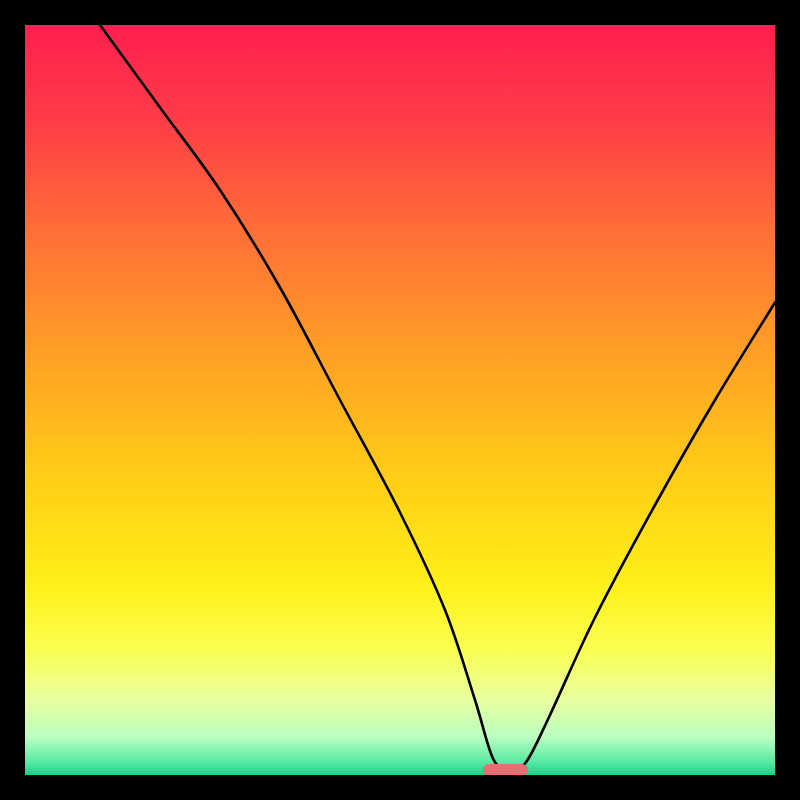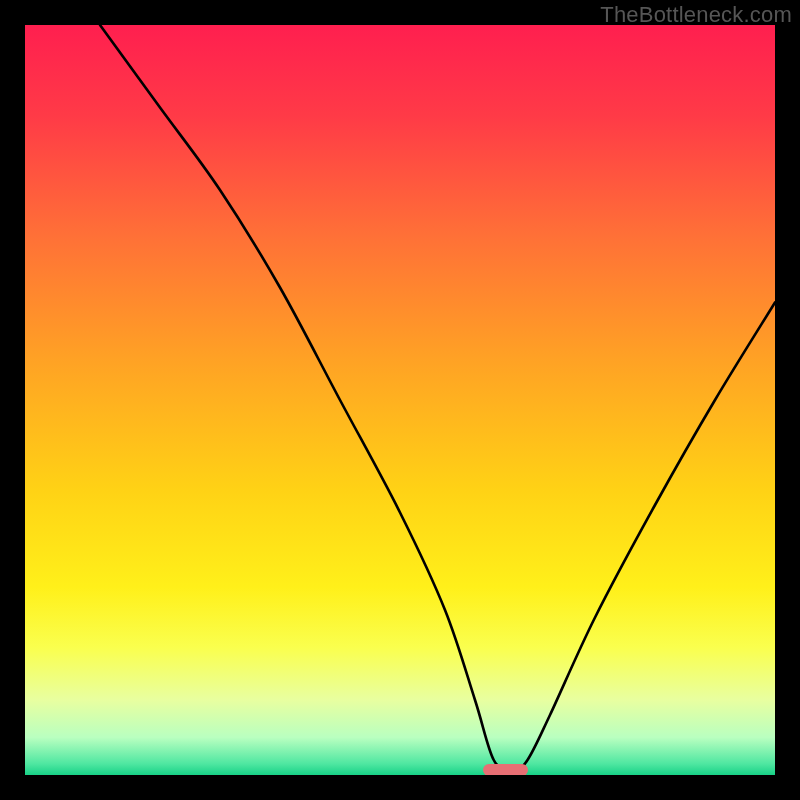--- a/index.html
+++ b/index.html
@@ -78,14 +78,13 @@
             <stop offset="100%" stop-color="#18d187"></stop>
           </linearGradient>
       </defs>
       <rect x="0" y="0" width="100" height="100" fill="url(#bg)"></rect>
     </svg>
     <svg class="curve" viewBox="0 0 100 100" preserveAspectRatio="none">
       <path id="curve-path" d="M 10 0 C 11.33 1.83, 15.33 7.33, 18.00 11.00 C 20.67 14.67, 23.33 18.00, 26.00 22.00 C 28.67 26.00, 31.33 30.33, 34.00 35.00 C 36.67 39.67, 39.33 45.00, 42.00 50.00 C 44.67 55.00, 47.67 60.33, 50.00 65.00 C 52.33 69.67, 54.33 73.83, 56.00 78.00 C 57.67 82.17, 58.92 86.67, 60.00 90.00 C 61.08 93.33, 61.67 96.42, 62.50 98.00 C 63.33 99.58, 64.25 99.50, 65.00 99.50 C 65.75 99.50, 66.17 99.25, 67.00 98.00 C 67.83 96.75, 68.50 95.17, 70.00 92.00 C 71.50 88.83, 73.67 83.67, 76.00 79.00 C 78.33 74.33, 81.33 68.83, 84.00 64.00 C 86.67 59.17, 89.33 54.50, 92.00 50.00 C 94.67 45.50, 98.67 39.17, 100.00 37.00" fill="none" stroke="#000" stroke-width="0.35" stroke-linejoin="round" stroke-linecap="round"></path>
     </svg>
     <div class="marker" style="left: 457.5px; width: 45px; bottom: -0.75px;"></div>
   </div>
-  <div class="watermark">TheBottleneck.com</div>
 </div>
 
 </body></html>

